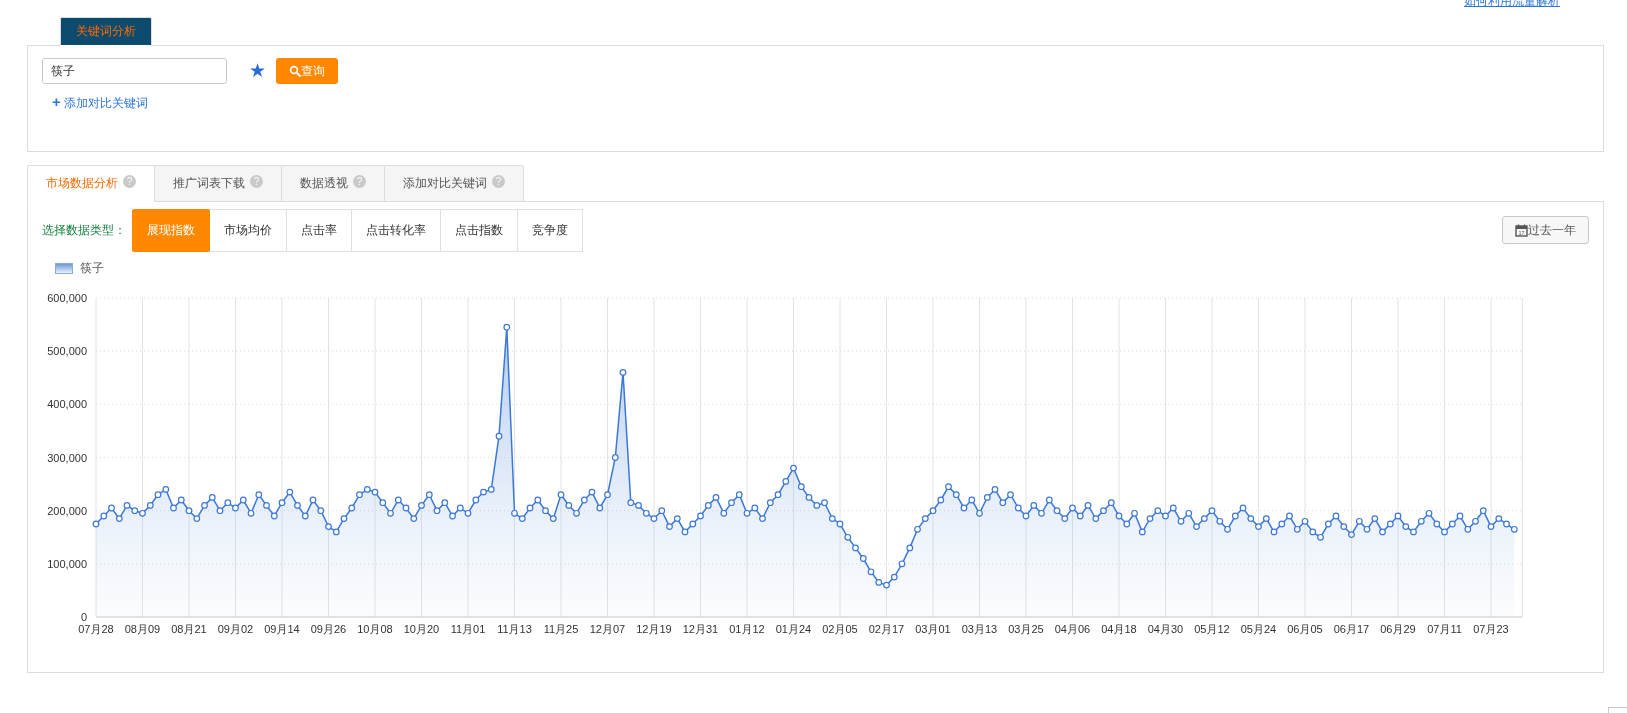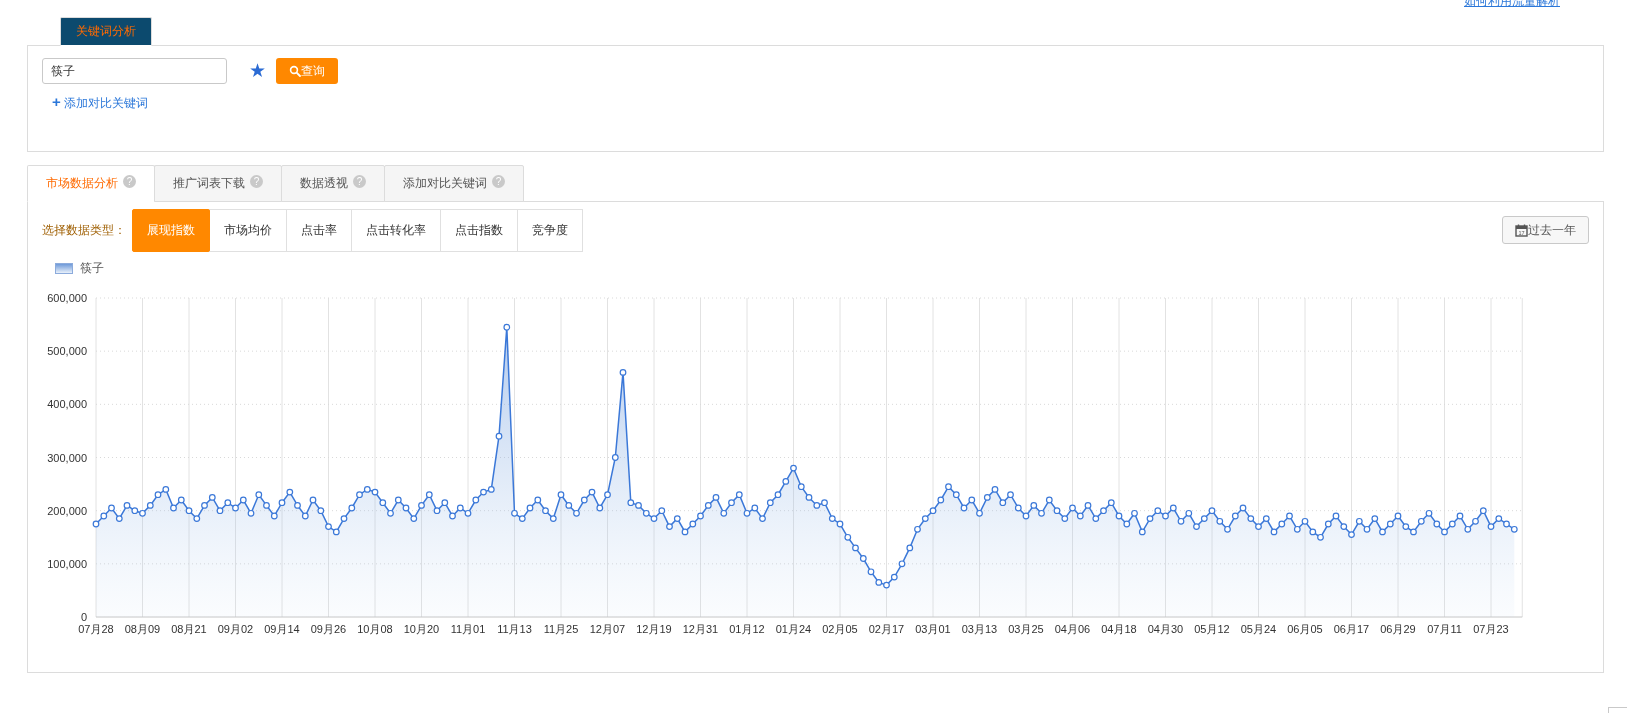--- a/index.html
+++ b/index.html
@@ -36,21 +36,21 @@
   .tabs2 { display:flex; position:relative; z-index:2; }
   .tab2 { padding:9px 18px; border:1px solid #dcdcdc; background:#f5f5f5; color:#555;
     margin-right:-1px; border-radius:2px 2px 0 0; cursor:pointer; display:flex;
     align-items:flex-start; gap:5px; margin-bottom:-1px; }
   .tab2.active { background:#fff; border-bottom:1px solid #fff; color:#ff6a00; }
   .qmark { display:inline-block; width:13px; height:13px; border-radius:50%; background:#c9c9c9;
     color:#fff; font-size:10px; line-height:13px; text-align:center; }
   .panel2-body { position:relative; border:1px solid #dcdcdc; background:#fff; height:472px;
     padding-top:14px; }
   .toolbar { display:flex; align-items:center; padding:0 14px; height:28px; }
-  .toolbar-label { color:#a16207; margin-right:6px; }
+  .toolbar-label { color:#15803d; margin-right:6px; }
   .dt-btn { height:43px; padding:0 14px; background:#fff; border:1px solid #e0e0e0; color:#333;
     font-size:12px; cursor:pointer; margin-left:-1px; font-family:inherit; }
   .dt-btn.active { background:#ff8800; color:#fff; border:1px solid #ff8800; border-radius:2px;
     margin-left:0; position:relative; z-index:1; }
   .date-btn { position:absolute; right:14px; top:14px; height:28px; padding:0 12px;
     background:#f7f7f7; border:1px solid #c9c9c9; border-radius:3px; color:#555; font-size:12px;
     display:inline-flex; align-items:center; gap:0; cursor:pointer; font-family:inherit; }
   .legend { display:flex; align-items:center; gap:7px; margin:16px 0 0 27px; cursor:pointer; }
   .legend-swatch { width:18px; height:11px; border:1px solid #8cabdc;
     background:linear-gradient(#6f9ad9,#e8f0fa); }

